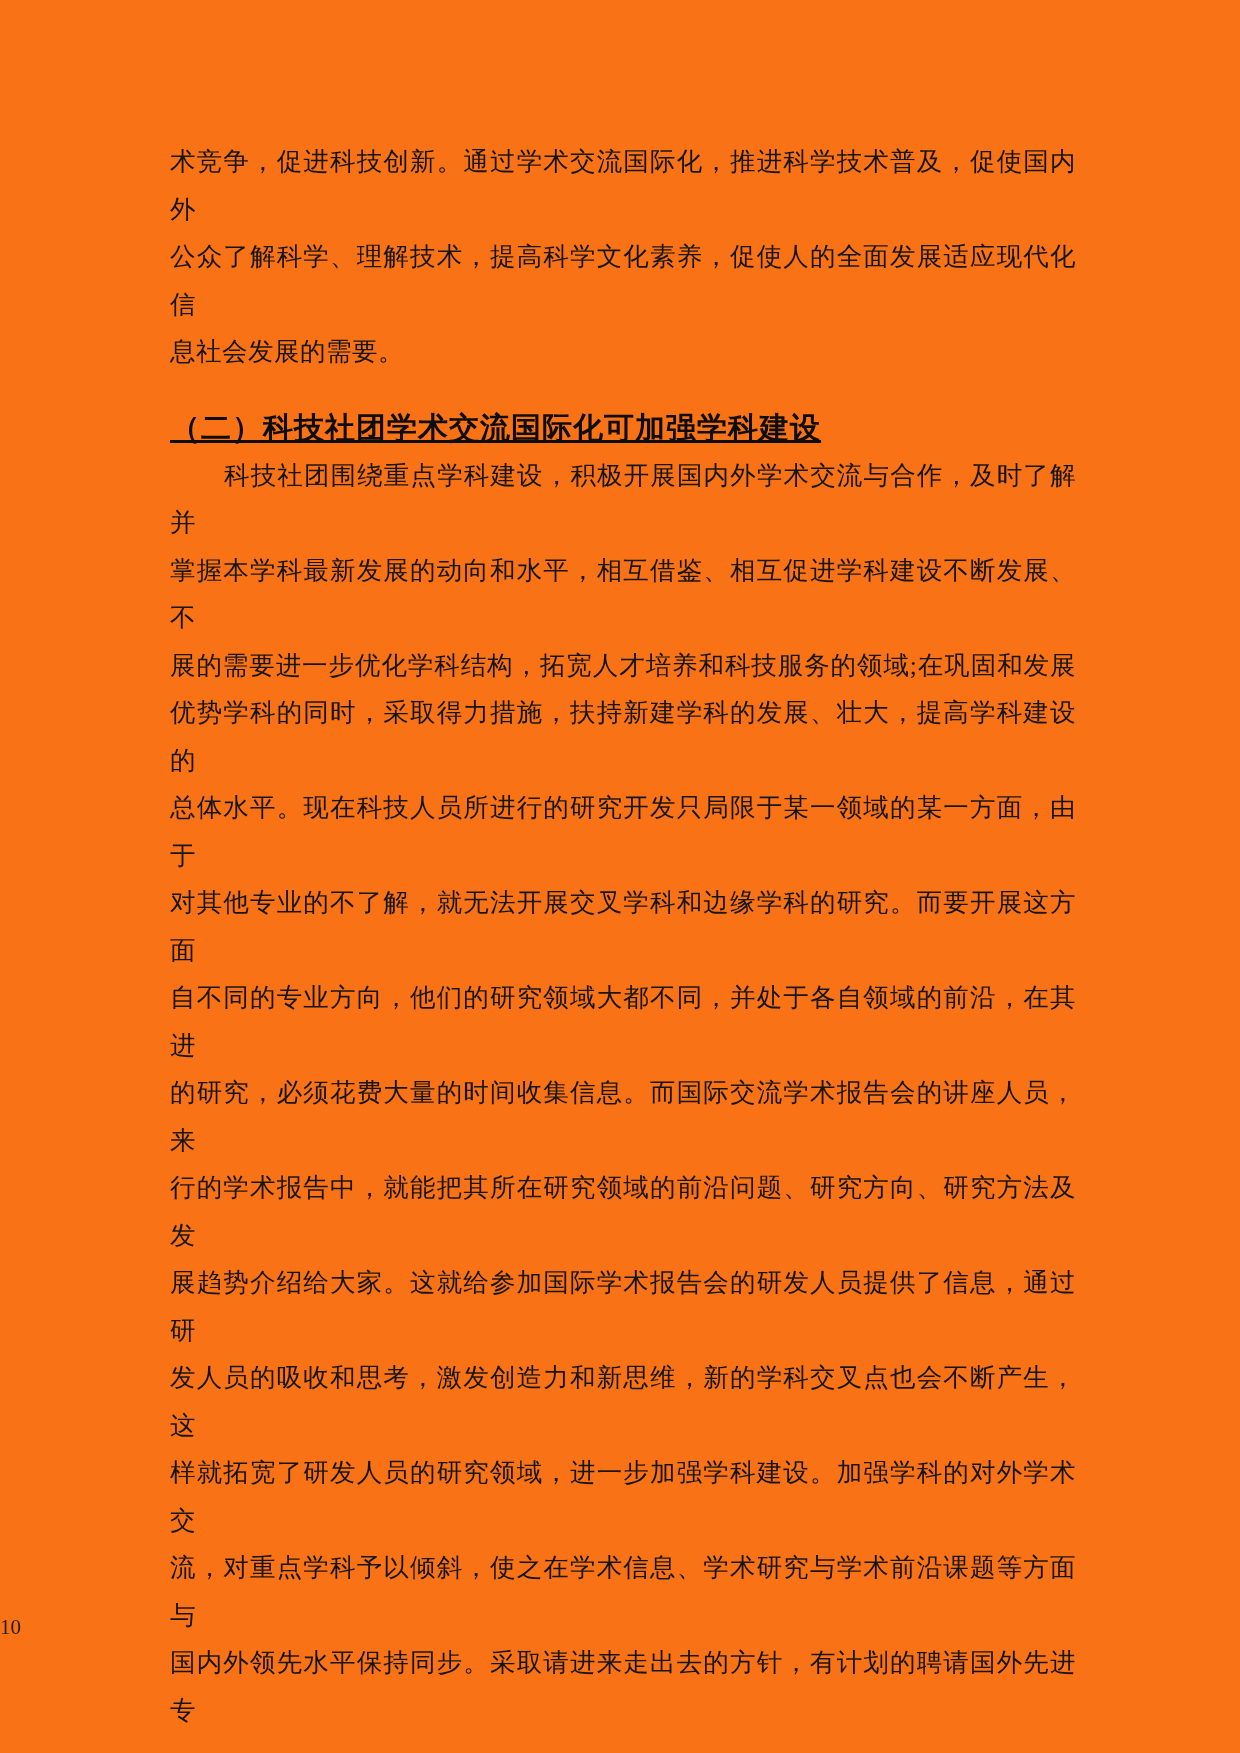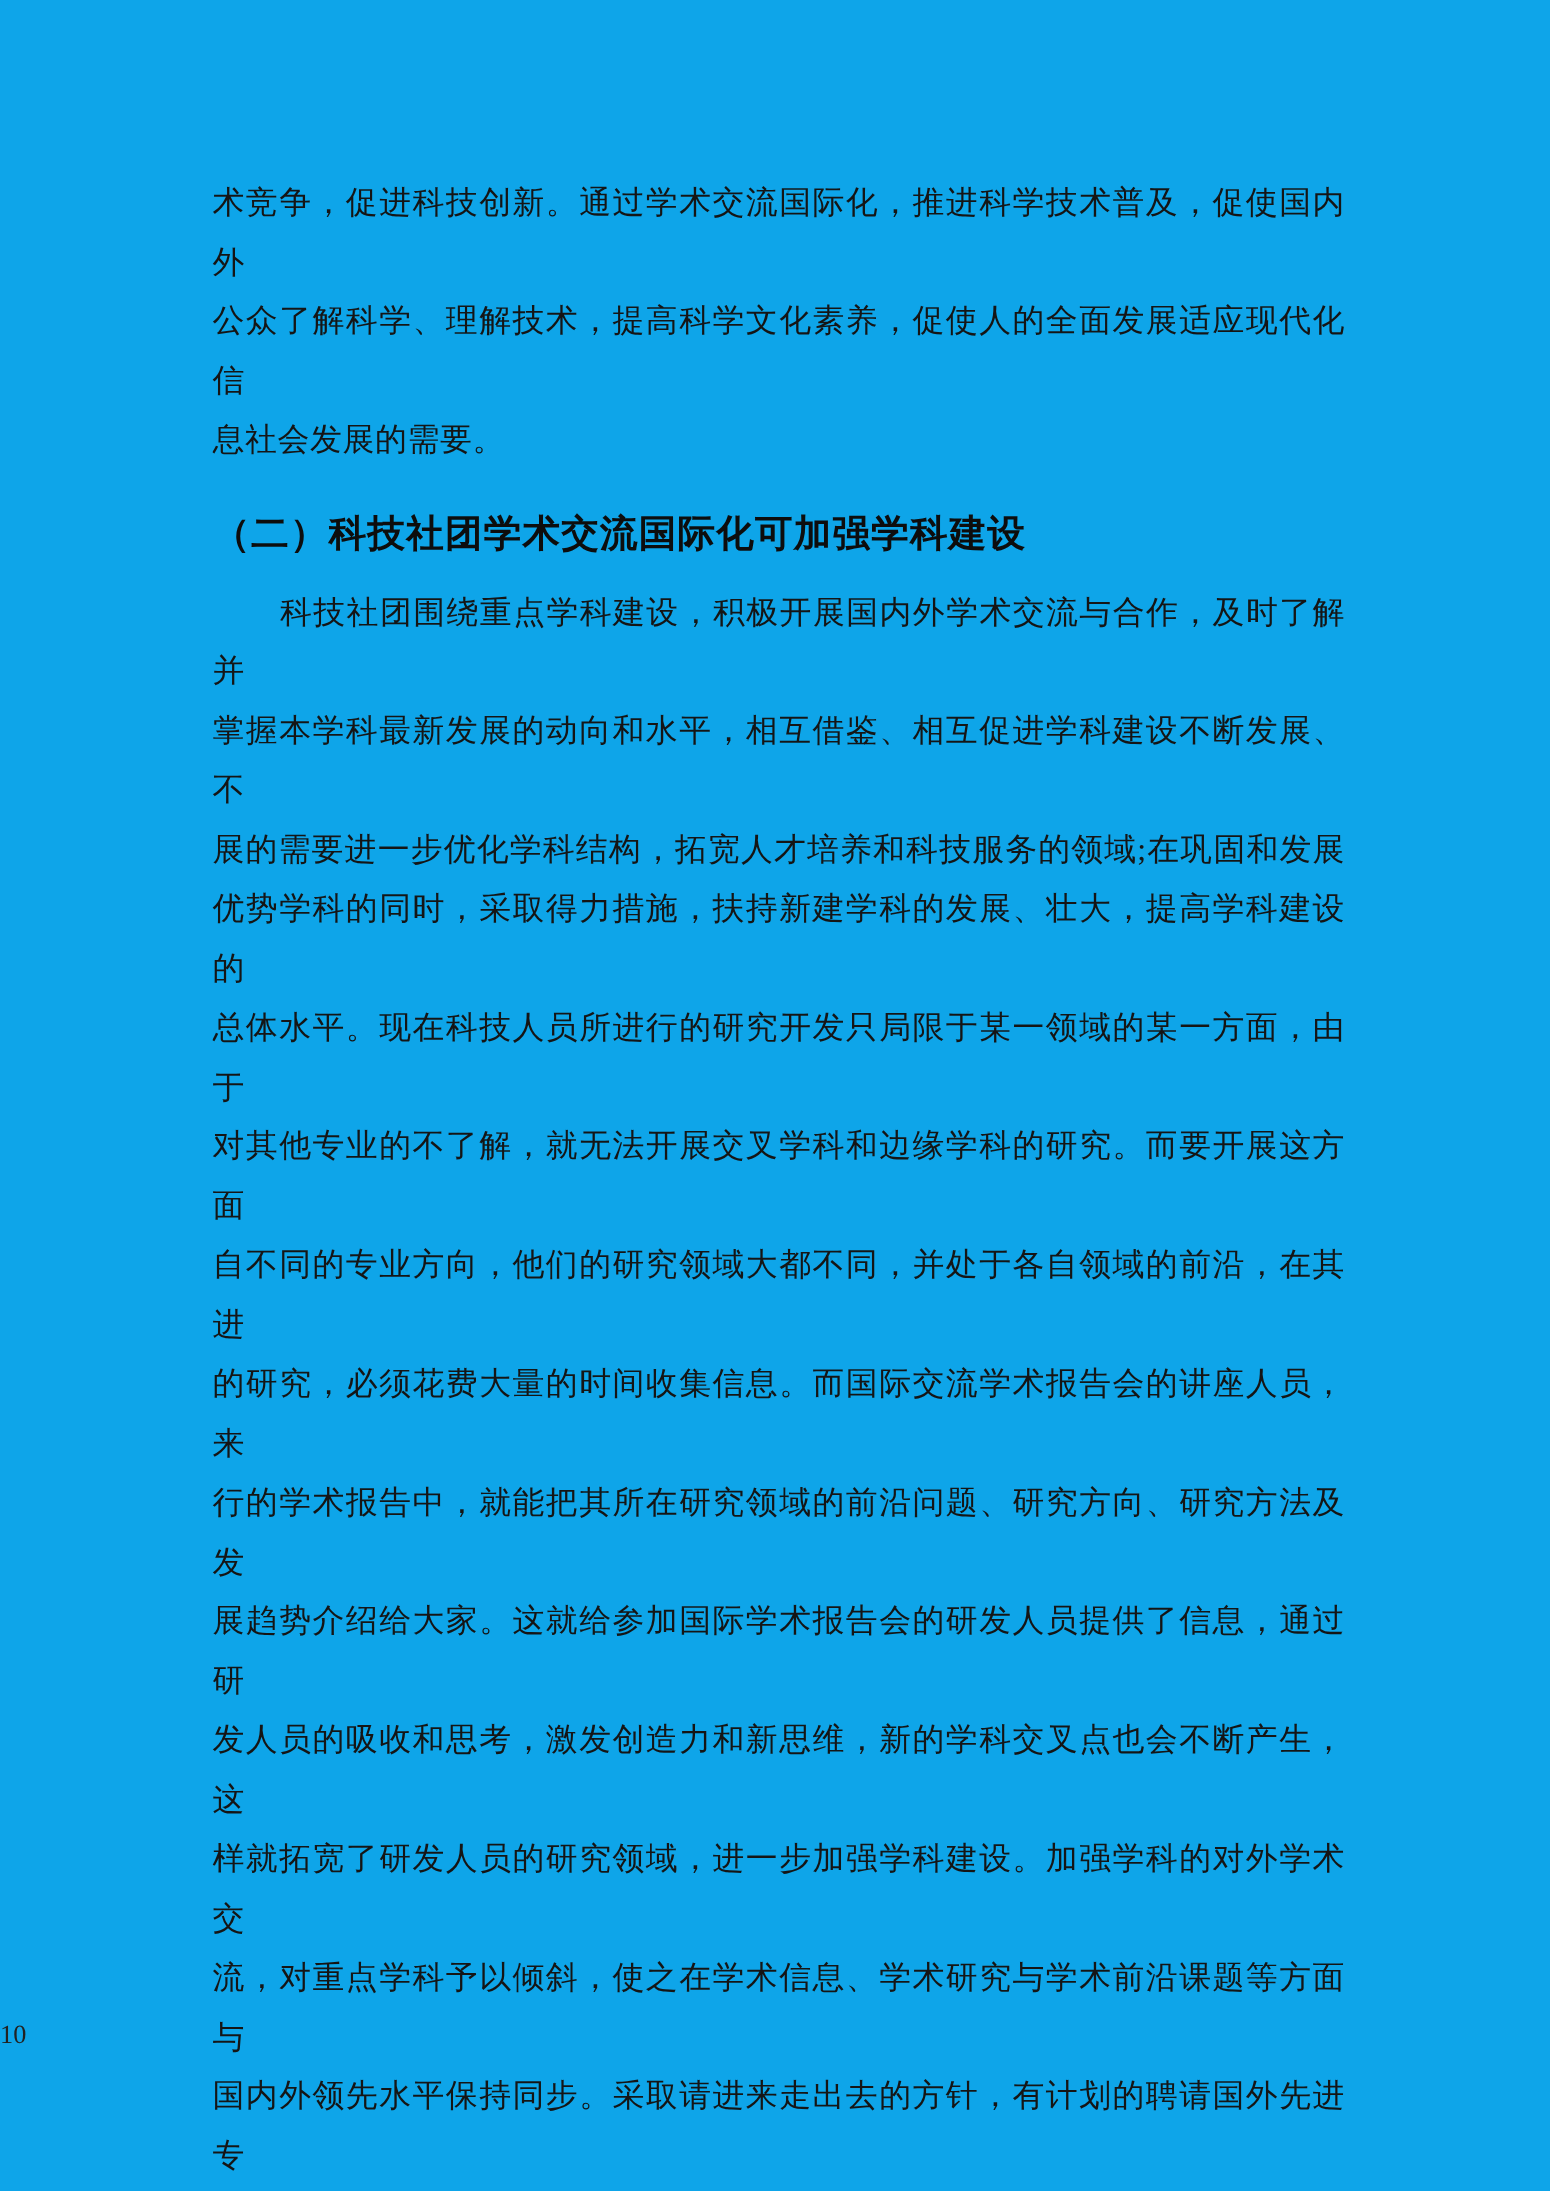--- a/index.html
+++ b/index.html
@@ -4,21 +4,21 @@
 <style>
   html, body {
     margin: 0;
     padding: 0;
     background: #ffffff;
   }
   .page {
     position: relative;
     width: 1240px;
     height: 1753px;
-    background: #0ea5e9;
+    background: #f97316;
     overflow: hidden;
     font-family: "Liberation Serif", "DejaVu Serif", serif;
     color: #151515;
   }
   .content {
     position: absolute;
     left: 170px;
     top: 138px;
     width: 906px;
   }
@@ -40,23 +40,24 @@
     font-family: Liberation Serif, serif;
   }
   .ln-indent {
     text-indent: 54px;
   }
   .heading {
     font-family: "Liberation Sans", "DejaVu Sans", sans-serif;
     font-weight: 700;
     font-size: 30px;
     line-height: 44px;
-    margin: 30px 0 16px 0;
+    margin: 30px 0 2px 0;
     color: #0d0d0d;
     letter-spacing: 1px;
+    text-decoration: underline;
   }
   .page-number {
     position: absolute;
     top: 1612px;
     left: 0;
     width: 100%;
     text-align: left;
     font-size: 21px;
     line-height: 30px;
     color: #222222;

